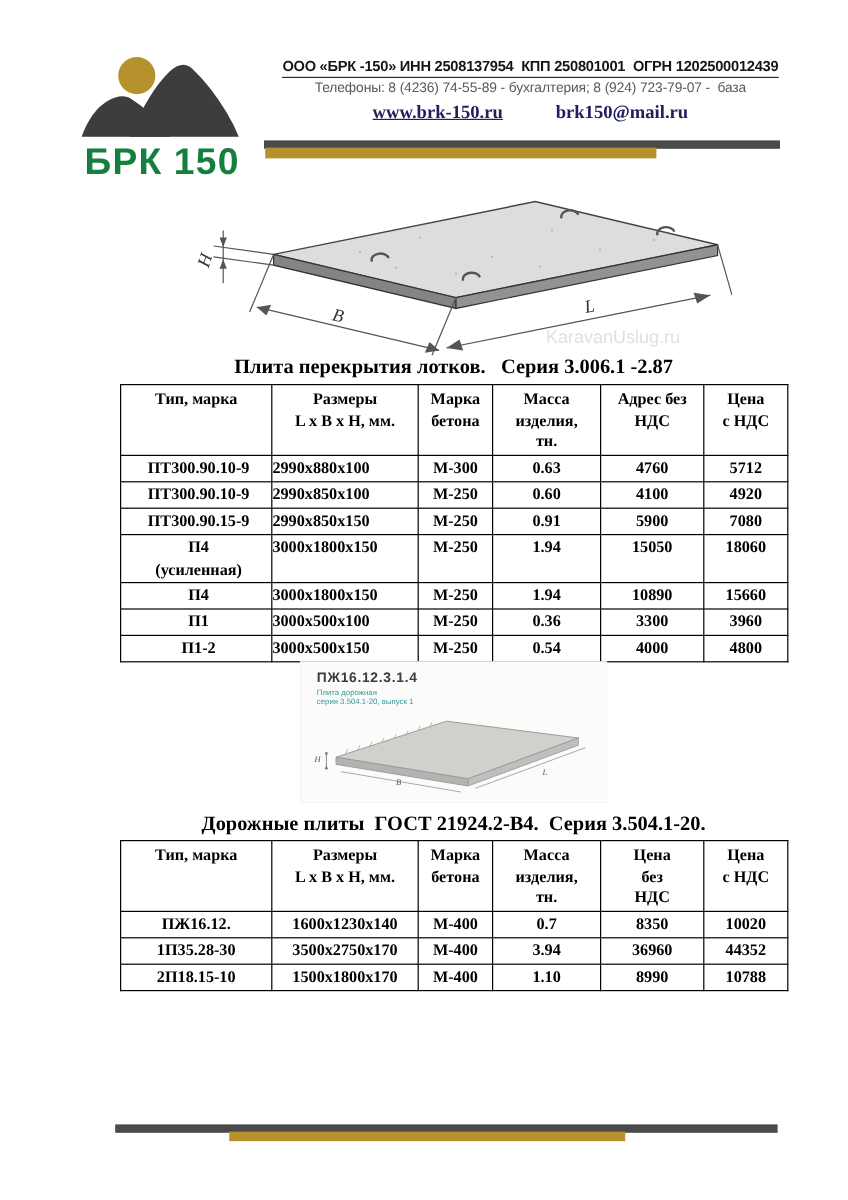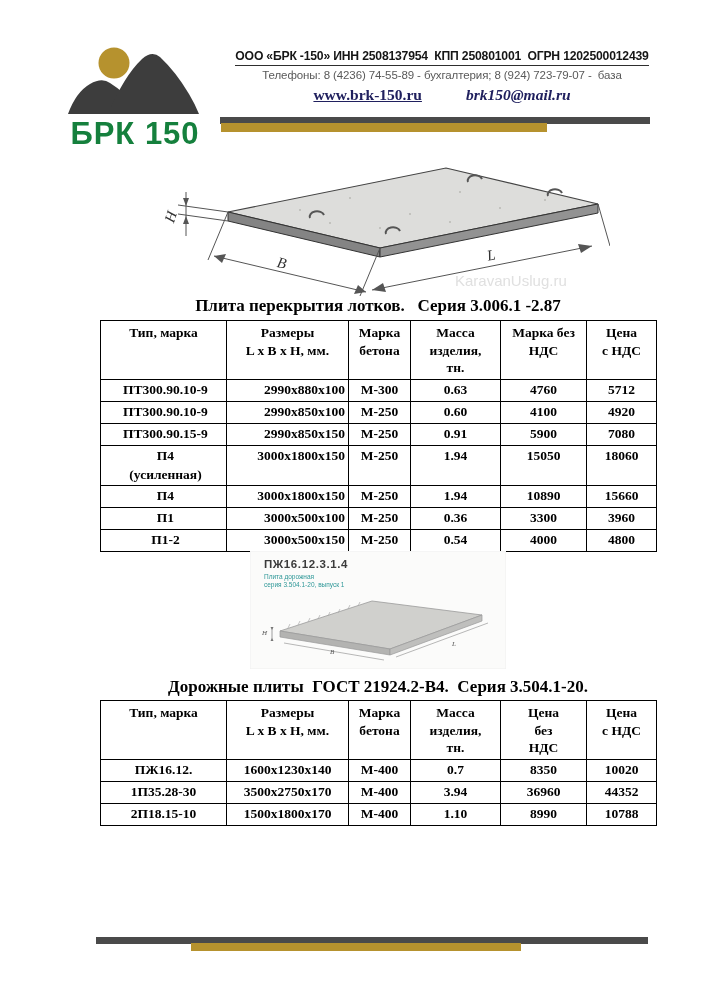--- a/index.html
+++ b/index.html
@@ -10,40 +10,40 @@
   #logo{position:absolute;left:62px;top:36px;width:146px;text-align:center;}
   #logo .logo-text{font-family:"Liberation Sans","DejaVu Sans",sans-serif;font-weight:700;
         font-size:31px;color:#15803d;letter-spacing:1px;line-height:1;margin-top:-2px;}
   #contact{position:absolute;left:228px;top:46px;width:428px;text-align:center;
         font-family:"Liberation Sans","DejaVu Sans",sans-serif;}
   .reg-line{display:inline-block;font-size:12.2px;font-weight:bold;color:#161616;
         border-bottom:1.6px solid #2e2e2e;padding-bottom:2px;letter-spacing:-0.2px;white-space:pre;}
   .addr-line{font-size:11.5px;color:#595959;margin-top:3px;white-space:pre;letter-spacing:-0.1px;}
   .links-line{margin-top:5px;font-family:"Liberation Serif",serif;font-size:15.5px;font-weight:bold;color:#20205e;}
   .links-line .site{text-decoration:underline;margin-right:44px;color:#20205e;}
-  .links-line .mail{text-decoration:none;color:#20205e;font-style:italic;}
+  .links-line .mail{text-decoration:none;color:#20205e;}
 
   .bar{position:absolute;}
   .bar-gray{background:#4a4a4a;}
   .bar-gold{background:#b6922e;}
 
   
   .drawing{position:absolute;}
 
   
   .tbl-title{position:absolute;left:100px;width:556px;text-align:center;font-weight:bold;
         font-size:17px;color:#000;white-space:pre-wrap;}
   table.price{position:absolute;left:100px;border-collapse:collapse;table-layout:fixed;width:556px;
         font-family:"Liberation Serif","DejaVu Serif",serif;font-size:13.5px;font-weight:bold;color:#000;}
   table.price th,table.price td{border:1px solid #000;text-align:center;vertical-align:top;
         padding:1px 3px;white-space:pre-line;line-height:1.3;}
   table.price th{padding-top:3px;padding-bottom:2px;}
   table.price td{height:19px;line-height:1.4;}
   #table1 td:first-child{text-align:center;padding-left:7px;}
-  #table1 td:nth-child(2){text-align:right;padding-left:11px;}
+  #table1 td:nth-child(2){text-align:left;padding-left:0;}
 </style>
 </head>
 <body>
 
 <div id="page">
 
   <div id="logo">
     <svg width="146" height="80" viewBox="0 0 146 80">
       <path d="M6,78 Q14,56 28,48 Q40,41 48,47 Q62,56 70,66 Q76,71 80,78 Z" fill="#3d3d3d"></path>
       <circle cx="52" cy="27" r="15.5" fill="#b6922e"></circle>
@@ -125,21 +125,21 @@
     <thead>
         <tr>
           <th>Тип, марка</th>
           <th>Размеры
 L x B x H, мм.</th>
           <th>Марка
 бетона</th>
           <th>Масса
 изделия,
 тн.</th>
-          <th>Марка без
+          <th>Адрес без
 НДС</th>
           <th>Цена
 с НДС</th>
         </tr>
       </thead>
     <tbody>
         <tr>
           <td>ПТ300.90.10-9</td>
           <td>2990x880x100</td>
           <td>М-300</td>

